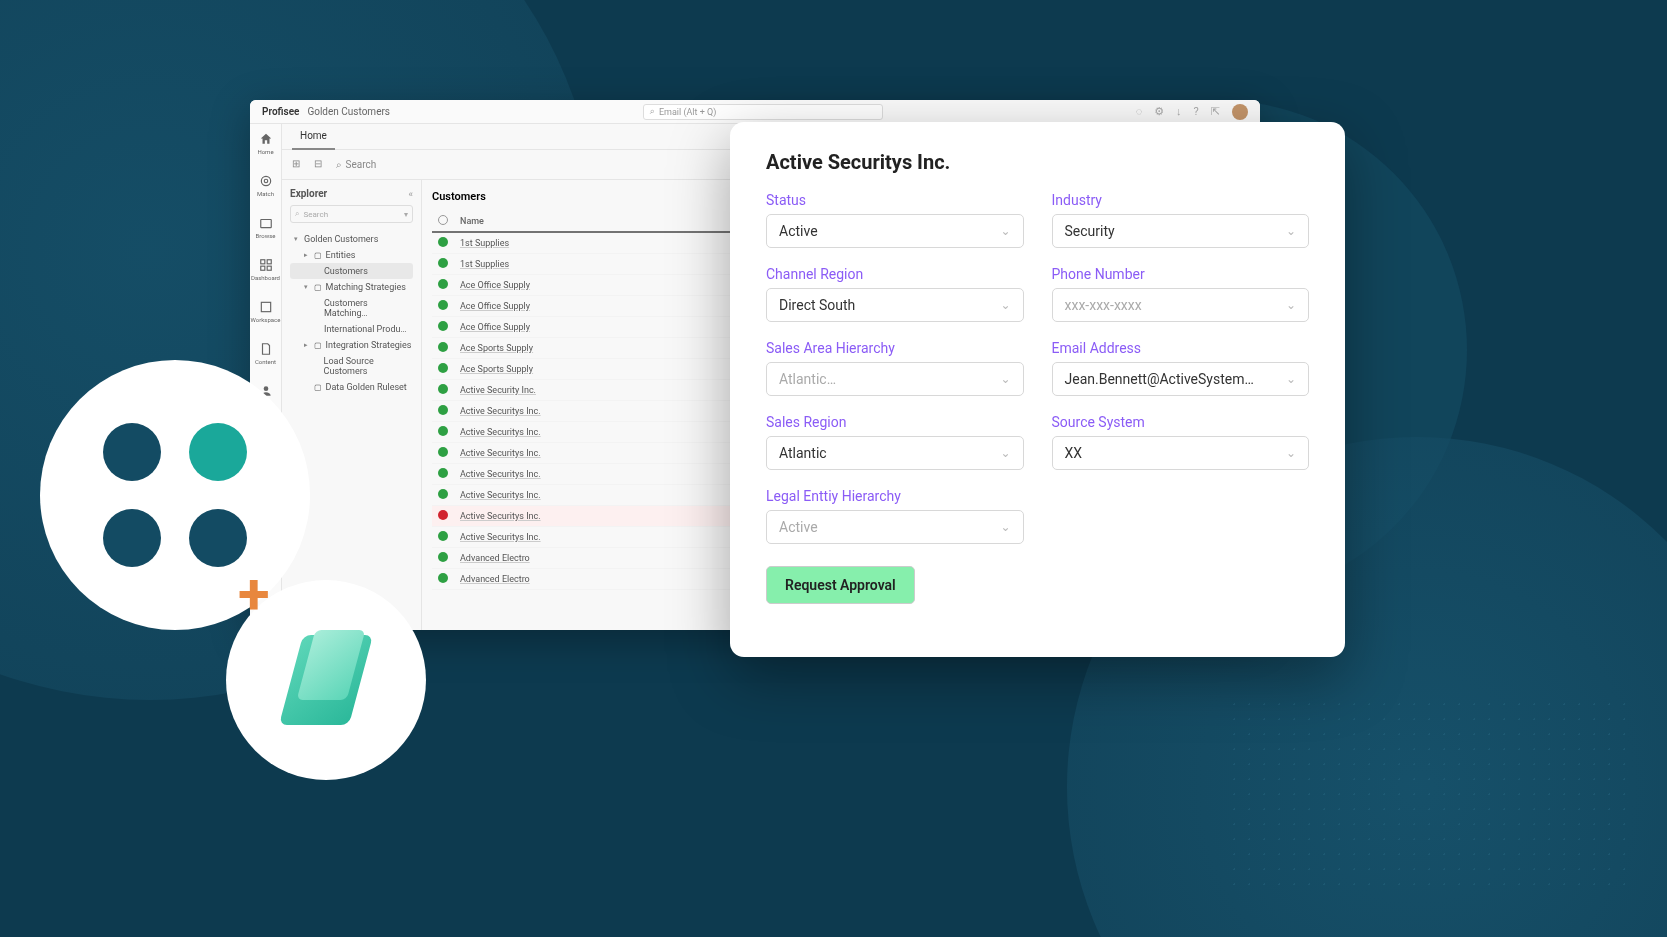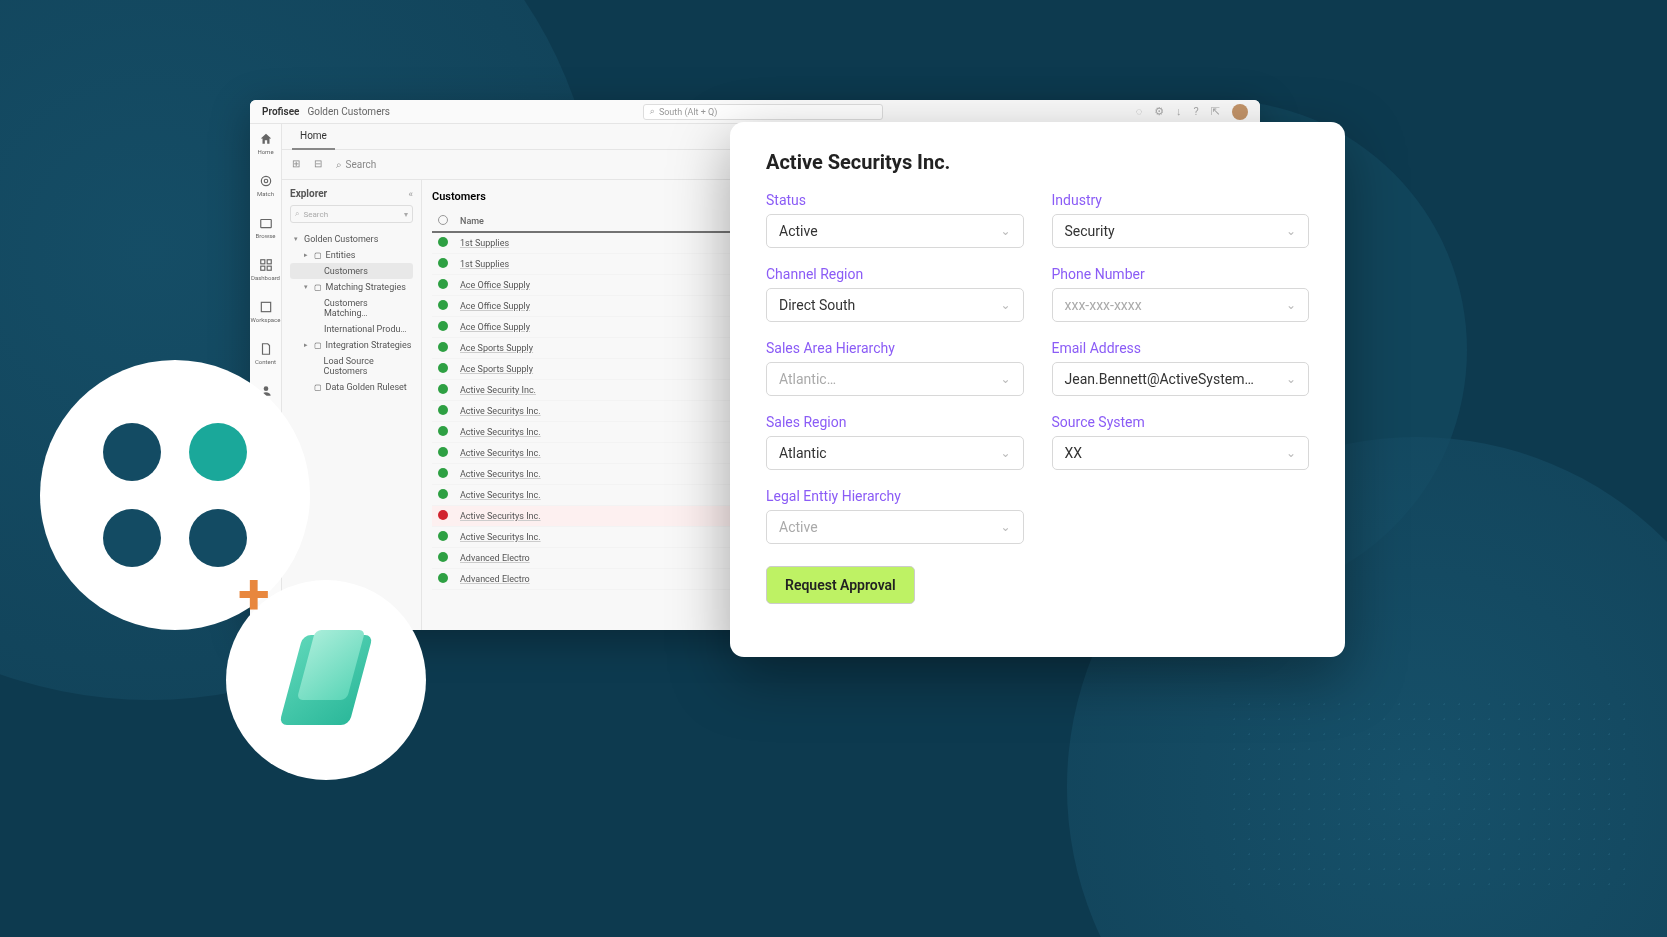--- a/index.html
+++ b/index.html
@@ -55,21 +55,21 @@
 .name-link{color:#555;text-decoration:underline;text-decoration-color:#ccc}
 
 .detail-panel{position:absolute;top:122px;left:730px;width:615px;height:535px;background:#fff;border-radius:14px;box-shadow:0 20px 60px rgba(0,0,0,0.35);padding:28px 36px}
 .detail-title{font-size:20px;font-weight:700;color:#222}
 .detail-id{font-size:14px;color:#555;margin-top:2px}
 .form-grid{margin-top:18px;display:grid;grid-template-columns:1fr 1fr;gap:18px 28px}
 .field-label{font-size:14px;font-weight:400;color:#8b5cf6;margin-bottom:6px}
 .field-input{width:100%;height:34px;border:1px solid #d8d8d8;border-radius:5px;padding:0 12px;font-size:14px;color:#333;display:flex;align-items:center;justify-content:space-between;background:#fff}
 .field-input.muted{color:#aaa}
 .chev{color:#bbb;font-size:12px}
-.req-btn{margin-top:22px;padding:10px 18px;border:1px solid #ccc;border-radius:5px;background:#bef264;font-size:14px;font-weight:600;color:#222;display:inline-block;cursor:pointer}
+.req-btn{margin-top:22px;padding:10px 18px;border:1px solid #ccc;border-radius:5px;background:#86efac;font-size:14px;font-weight:600;color:#222;display:inline-block;cursor:pointer}
 .big-circle{position:absolute;top:360px;left:40px;width:270px;height:270px;background:#fff;border-radius:50%;display:flex;align-items:center;justify-content:center}
 .dots4{display:grid;grid-template-columns:1fr 1fr;gap:28px}
 .dots4 div{width:58px;height:58px;border-radius:50%;background:#134b63}
 .dots4 div:nth-child(2){background:#1aa89a}
 .plus-icon{position:absolute;top:560px;left:238px;font-size:58px;font-weight:700;color:#e8873e}
 .small-circle{position:absolute;top:580px;left:226px;width:200px;height:200px;background:#fff;border-radius:50%;display:flex;align-items:center;justify-content:center}
 .f-logo{width:100px;height:100px;position:relative}
 .f-shape{position:absolute;width:70px;height:90px;background:linear-gradient(135deg,#5dd6b8 0%,#2bb89a 100%);transform:skewX(-15deg);border-radius:8px;left:15px;top:5px}
 .f-shape2{position:absolute;width:50px;height:70px;background:linear-gradient(135deg,#a8edd9 0%,#5dd6b8 100%);transform:skewX(-15deg);border-radius:6px;left:30px;top:0}
 </style>
@@ -83,21 +83,21 @@
 
 <div class="app-window">
   <div class="titlebar">
     <div class="titlebar-left">
       <span class="brand">Profisee</span>
       <span>Golden Customers</span>
     </div>
     <div class="titlebar-center">
       <div class="global-search">
         <span>⌕</span>
-        <span>South (Alt + Q)</span>
+        <span>Email (Alt + Q)</span>
       </div>
     </div>
     <div class="titlebar-right">
       <span>◌</span>
       <span>⚙</span>
       <span>↓</span>
       <span>?</span>
       <span>⇱</span>
       <div class="avatar"></div>
     </div>

